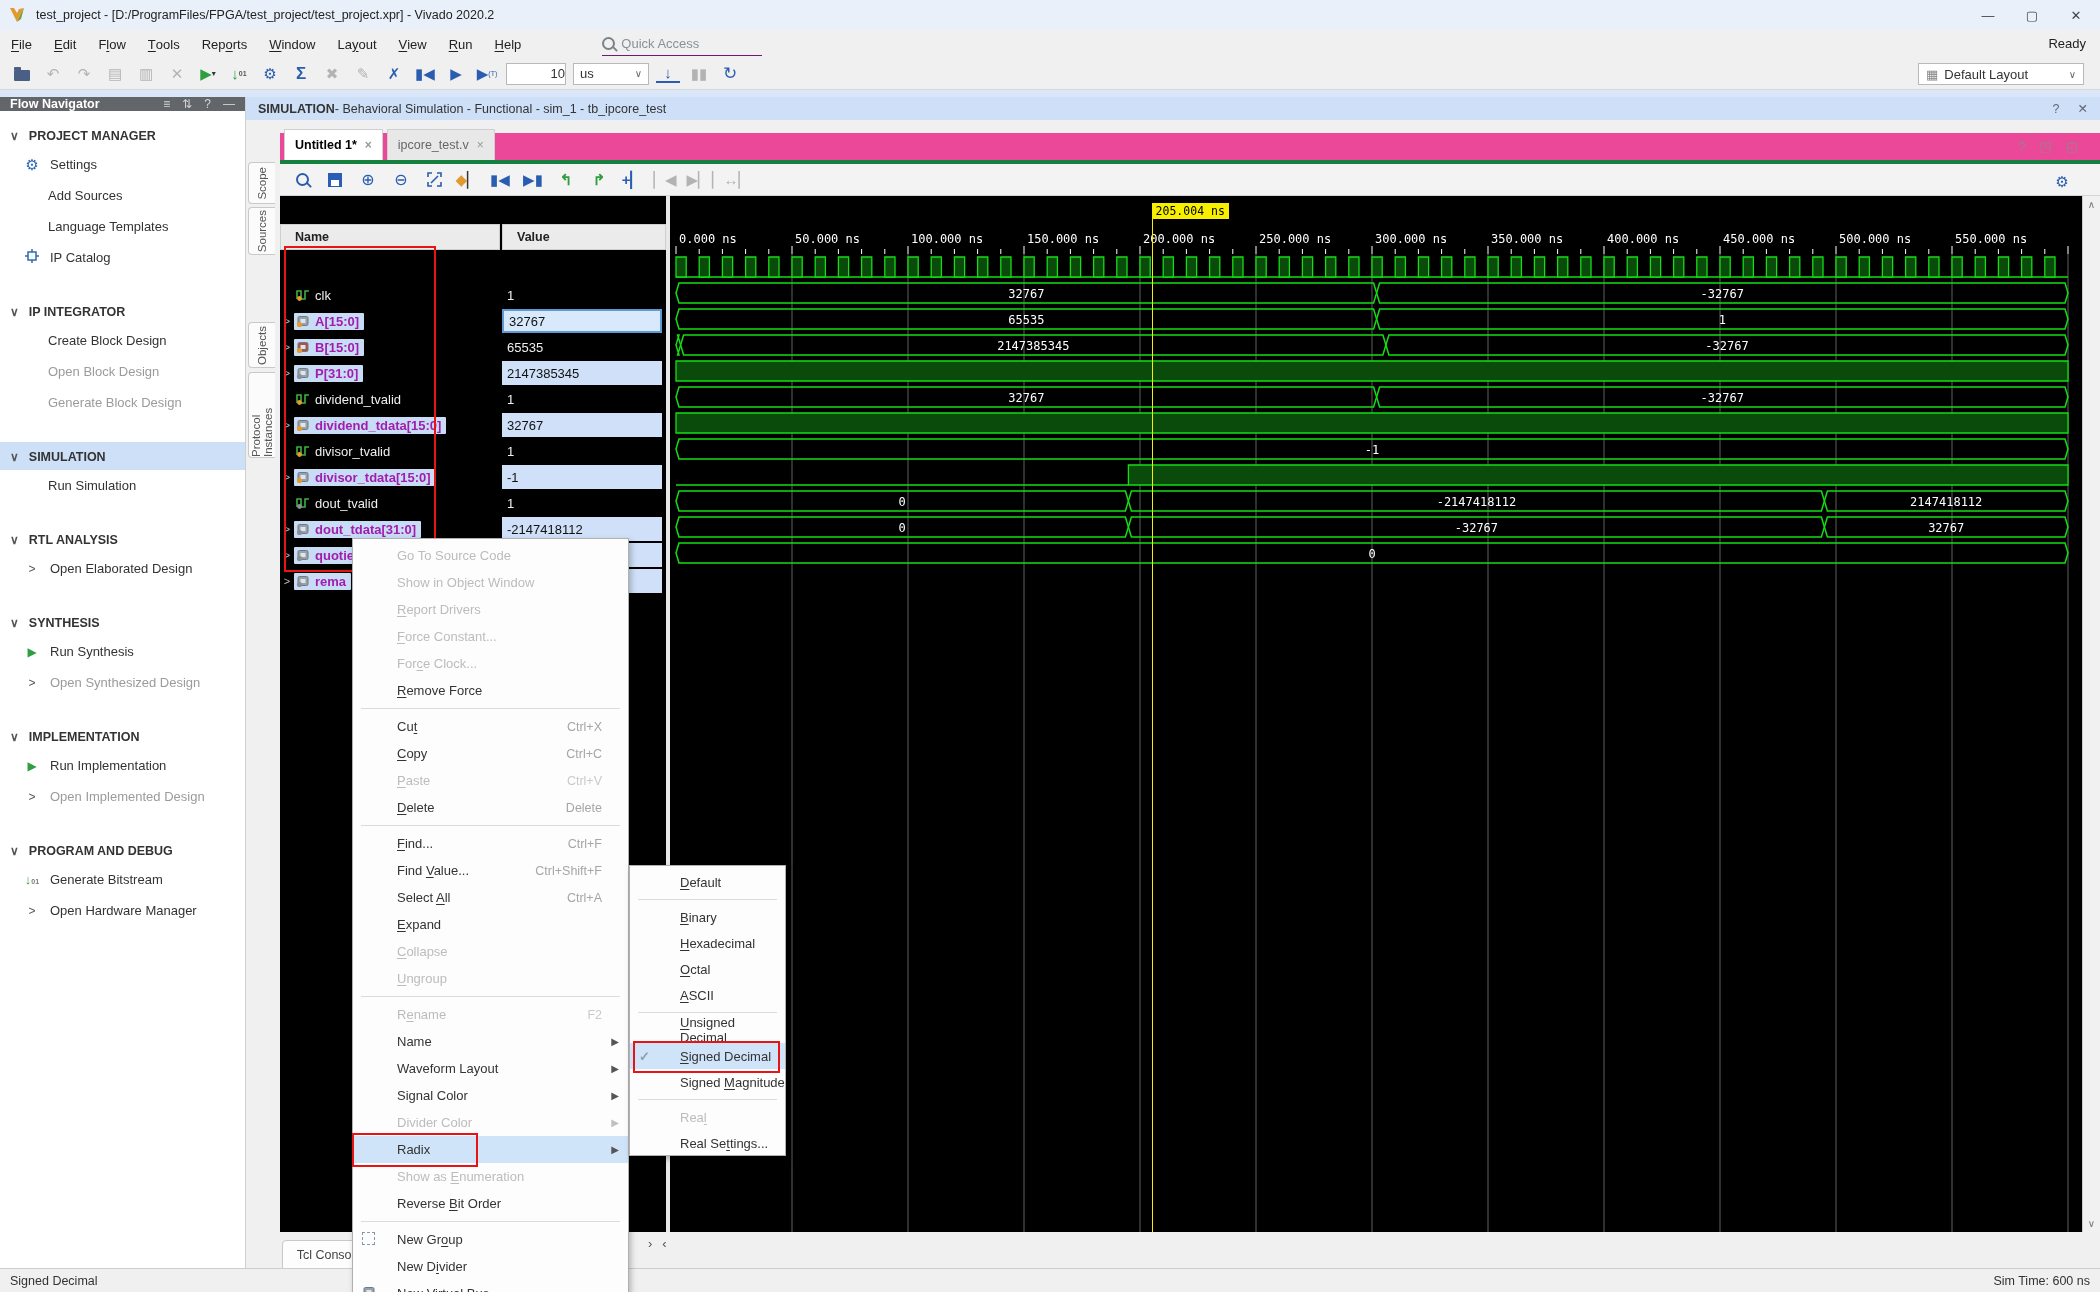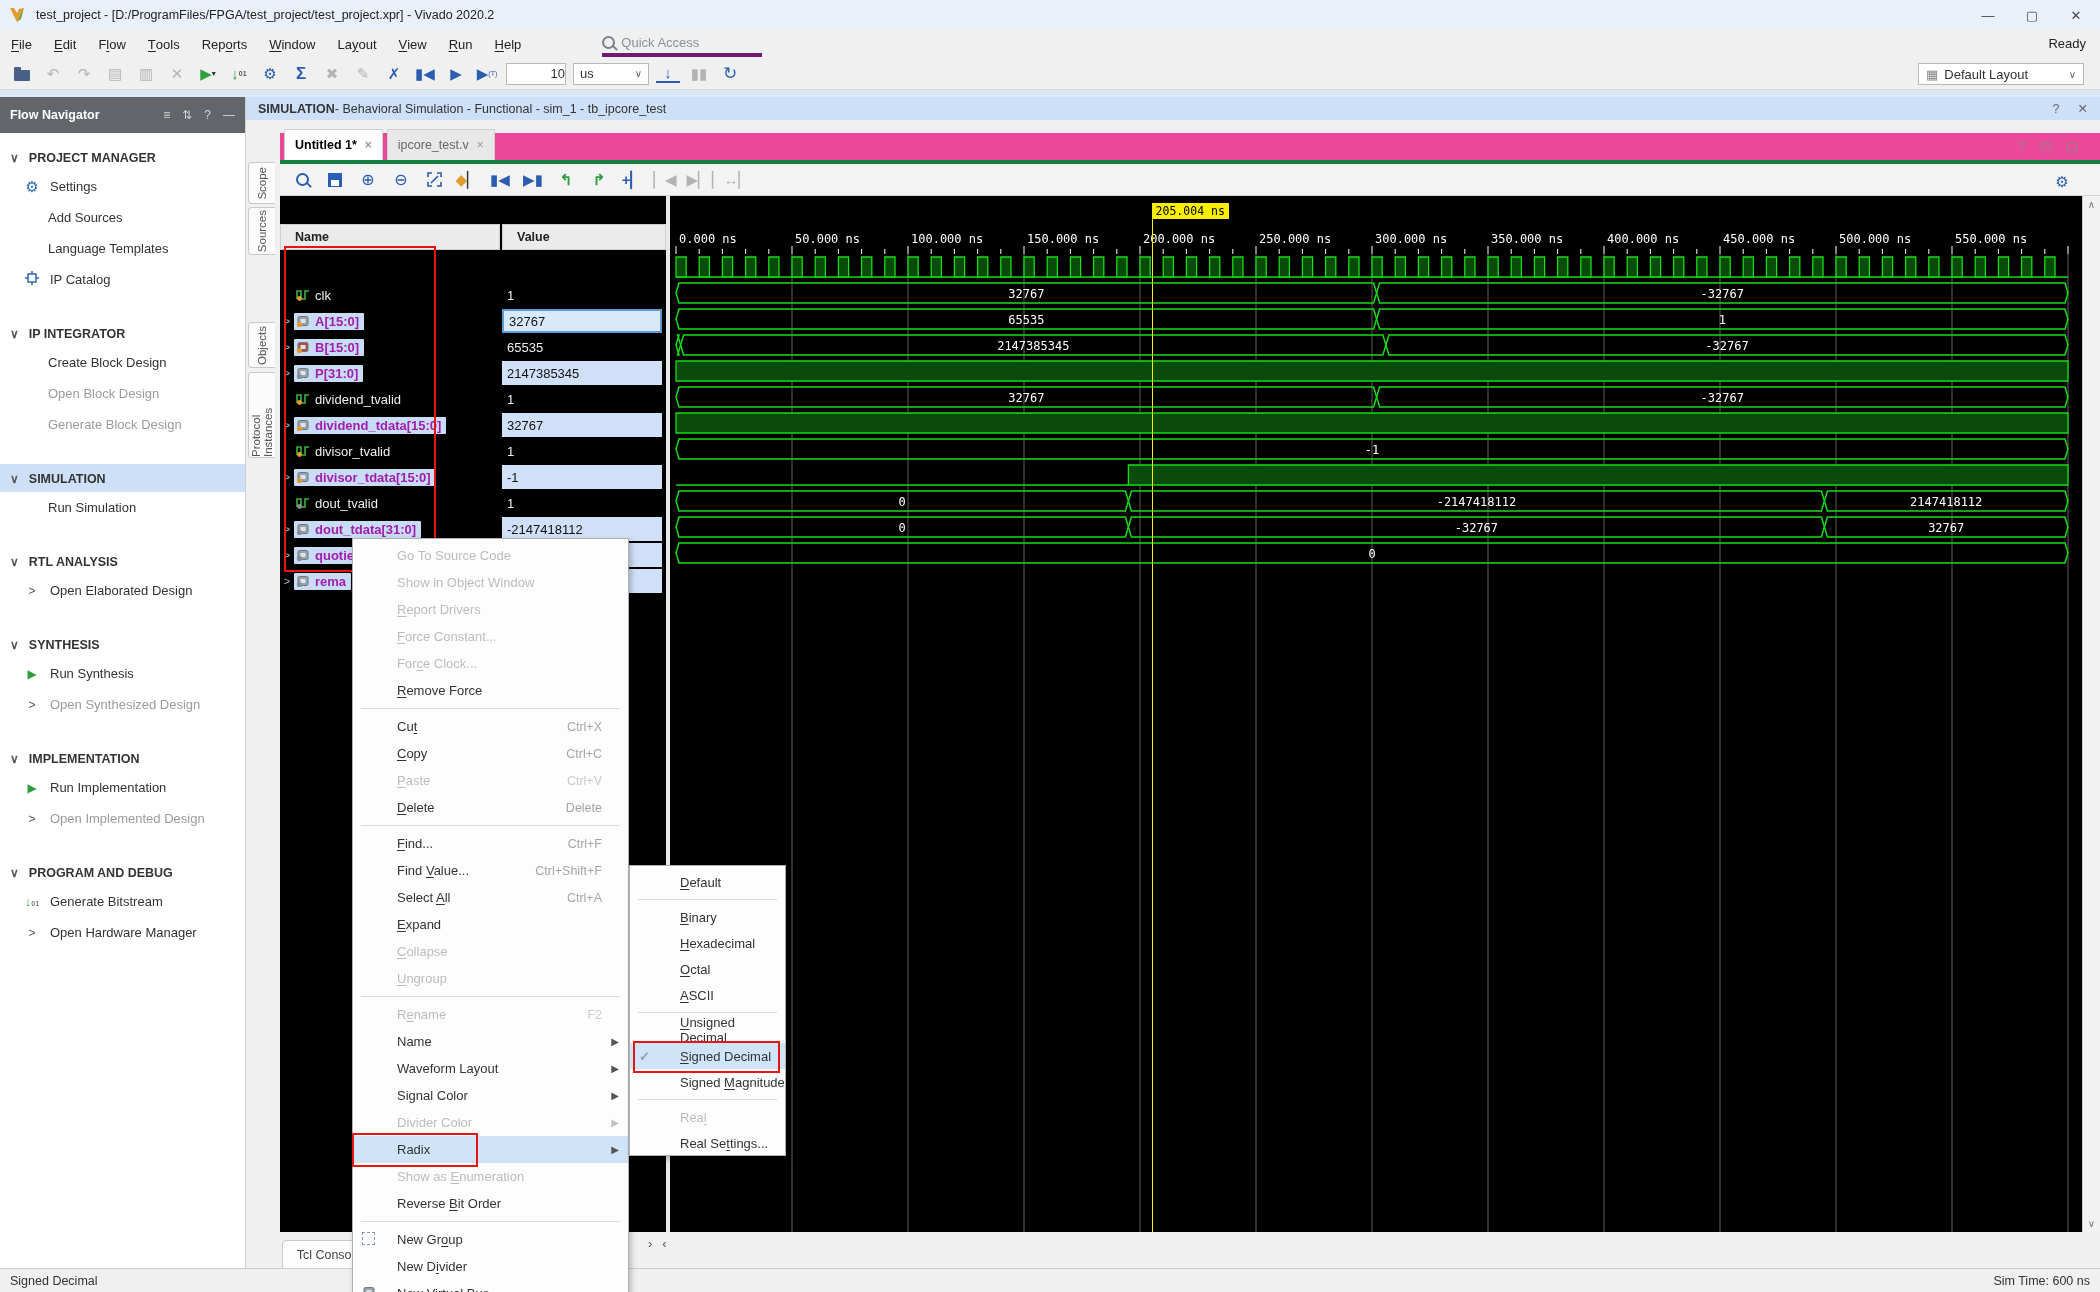--- a/index.html
+++ b/index.html
@@ -11,40 +11,40 @@
   
   #titlebar{left:0;top:0;width:2100px;height:30px;background:#e9f0fa;border-bottom:1px solid #d6dde8;
             display:flex;align-items:center;}
   #title-text{margin-left:10px;font-size:12.5px;color:#222;}
   .winbtn{width:44px;height:30px;display:flex;align-items:center;justify-content:center;color:#444;font-size:13px;}
   #win-buttons{position:absolute;right:2px;top:0;display:flex;}
 
   
   #menubar{left:0;top:30px;width:2100px;height:28px;background:#f0f0f0;display:flex;align-items:center;}
   .menu-item{padding:0 11px;height:28px;display:flex;align-items:center;font-size:13px;color:#222;}
-  #quick-access{margin-left:70px;display:flex;align-items:center;gap:6px;border-bottom:4px solid #701a75;
+  #quick-access{margin-left:70px;display:flex;align-items:center;gap:6px;border-bottom:1px solid #701a75;
                 width:160px;height:22px;color:#8a9097;}
   #ready-label{position:absolute;right:14px;top:36px;font-size:13px;color:#222;}
 
   
   #main-toolbar{left:0;top:58px;width:2100px;height:32px;background:#f0f0f0;border-bottom:1px solid #d8d8d8;
                 display:flex;align-items:center;gap:7px;padding-left:10px;box-sizing:border-box;}
   .tbi{width:24px;height:24px;display:flex;align-items:center;justify-content:center;font-size:15px;}
   .navy{color:#2a5db0;} .green{color:#2f9e3f;} .gray{color:#b3b3b3;} .orange{color:#e09a2e;}
   #time-input{width:58px;height:20px;border:1px solid #b9b9b9;background:#fff;text-align:right;
               font-size:13px;display:flex;align-items:center;justify-content:flex-end;}
   #time-unit{width:76px;height:22px;border:1px solid #b9b9b9;background:#fff;display:flex;align-items:center;
              justify-content:space-between;padding:0 6px;box-sizing:border-box;font-size:13px;}
   #layout-select{position:absolute;right:16px;top:63px;width:166px;height:22px;border:1px solid #b9b9b9;
              background:#fff;display:flex;align-items:center;gap:6px;padding:0 7px;box-sizing:border-box;font-size:13px;}
   #blue-strip{left:0;top:90px;width:2100px;height:7px;background:#d9e7f8;}
 
   
   #flow-nav{left:0;top:97px;width:246px;height:1171px;background:#fff;border-right:1px solid #cfcfcf;box-sizing:border-box;}
-  #flow-header{height:36px;background:#626569;color:#fff;display:flex;align-items:center;padding:0 10px;
+  #flow-header{height:14px;background:#626569;color:#fff;display:flex;align-items:center;padding:0 10px;
                font-size:12.5px;font-weight:bold;}
   #flow-header .hic{margin-left:12px;color:#d5d5d5;font-weight:normal;font-size:12px;}
   #flow-header .sp{flex:1;}
   #flow-body{padding-top:10px;}
   .flow-section-title{display:flex;align-items:center;gap:10px;padding:8px 0 6px 10px;font-weight:bold;
                       font-size:12.5px;color:#333;}
   .flow-section-title.sel{background:#cde0f7;}
   .flow-item{height:31px;display:flex;align-items:center;gap:8px;padding-left:48px;font-size:13px;color:#333;}
   .flow-item.disabled{color:#9b9b9b;}
   .flow-item .ficon{width:20px;margin-left:-26px;text-align:center;}

